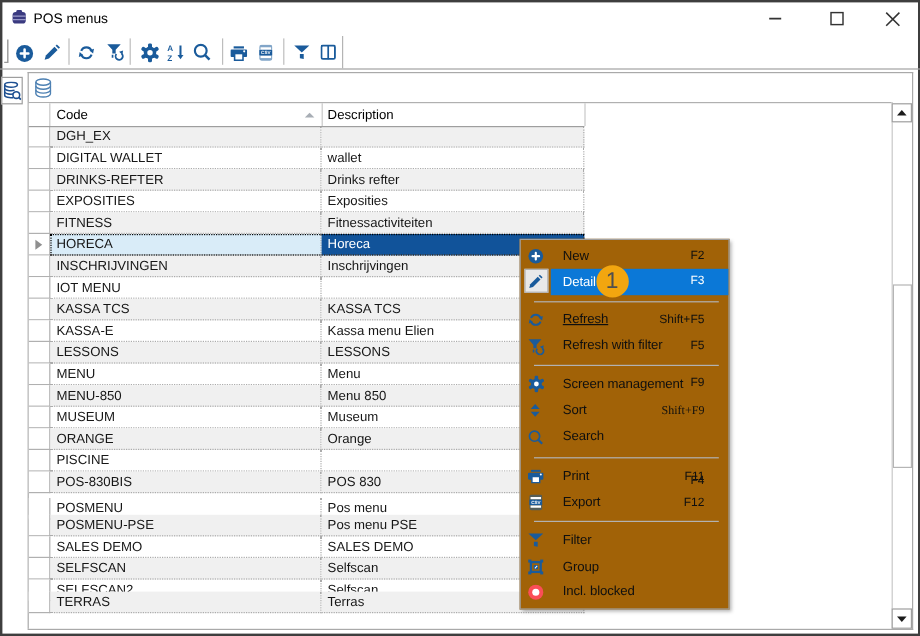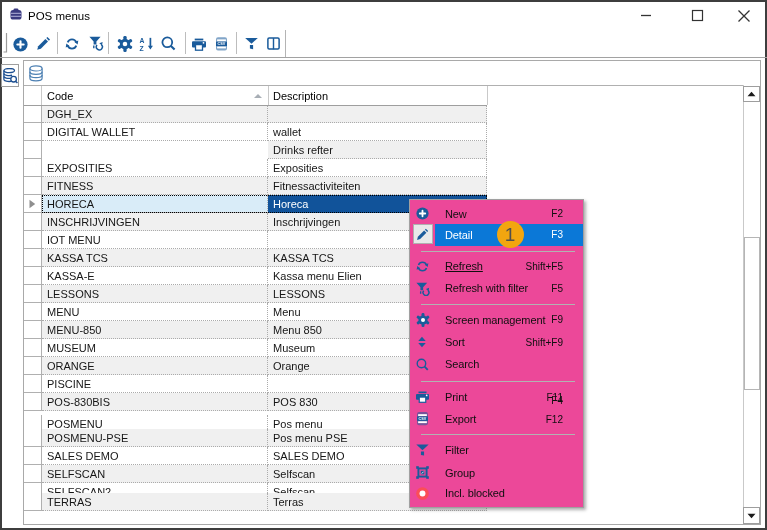--- a/index.html
+++ b/index.html
@@ -8,21 +8,21 @@
 .th{font-size:11px;color:#000}
 .sep{width:1px;top:32px;height:22px;background:#bdbdbd}
 .gl{background:#a9a9a9}
 .row{left:24px;width:463px;height:36px}
 .cell{position:absolute;top:0;height:18px;font-size:11px;color:#161616;display:flex;align-items:center;white-space:nowrap}
 .ind{left:0;width:18px;height:18px;border-right:1px solid #b0b0b0;border-bottom:1px solid #b0b0b0;background:#fff}
 .c1{left:18px;width:226px;padding-left:5px;border-right:1px dotted #ababab;border-bottom:1px dotted #ababab}
 .c2{left:244px;width:219px;padding-left:5px;border-right:1px dotted #ababab;border-bottom:1px dotted #ababab}
 .alt .c1,.alt .c2{background:#f0f0f0}
 .sbtn{border:1px solid #9e9e9e;background:#fff}
-#menu{left:409px;top:199px;width:175px;height:309px;background:#ec4899;border:1px solid #a0a0a0;box-shadow:2px 2px 3px rgba(80,80,80,0.45)}
+#menu{left:433px;top:199px;width:175px;height:309px;background:#a16207;border:1px solid #a0a0a0;box-shadow:2px 2px 3px rgba(80,80,80,0.45)}
 .mtxt{position:absolute;left:35px;height:21px;display:flex;align-items:center;font-size:11px;letter-spacing:-0.1px;color:#0f0f0f;white-space:nowrap}
 .msc{position:absolute;right:20px;height:21px;display:flex;align-items:center;font-size:10px;color:#0f0f0f}
 .msep{position:absolute;left:11px;width:154px;height:1px;background:#b2b2b2}
 </style></head><body>
 <div class="abs" id="win"></div>
 <svg class="abs" style="left:10px;top:8px" width="12" height="13" viewBox="0 0 12 13">
     <rect x="0.5" y="2.0" width="11" height="9.6" rx="2.6" fill="#3a3a80"></rect>
     <rect x="3.6" y="0.4" width="4.8" height="2.4" rx="1.2" fill="#3a3a80"></rect>
     <path d="M0.5 5.4 h11 M0.5 8.4 h11" stroke="#9a9ac8" stroke-width="1.1"></path>
   </svg>
@@ -134,20 +134,21 @@
 <div class="cell c1">DGH_EX</div>
 <div class="cell c2"></div>
 </div>
 <div class="row abs" style="top:123px">
 <div class="cell ind"></div>
 <div class="cell c1">DIGITAL WALLET</div>
 <div class="cell c2">wallet</div>
 </div>
 <div class="row abs alt" style="top:141px">
 <div class="cell ind"></div>
+<div class="cell c1">DRINKS-REFTER</div>
 <div class="cell c2">Drinks refter</div>
 </div>
 <div class="row abs" style="top:159px">
 <div class="cell ind"></div>
 <div class="cell c1">EXPOSITIES</div>
 <div class="cell c2">Exposities</div>
 </div>
 <div class="row abs alt" style="top:177px">
 <div class="cell ind"></div>
 <div class="cell c1">FITNESS</div>
@@ -296,21 +297,21 @@
       <rect x="6.1" y="0" width="3.2" height="4.4" rx="1.3" fill="#1a5b9b" transform="rotate(0 7.7 7.7)"></rect>
       <rect x="6.1" y="0" width="3.2" height="4.4" rx="1.3" fill="#1a5b9b" transform="rotate(60 7.7 7.7)"></rect>
       <rect x="6.1" y="0" width="3.2" height="4.4" rx="1.3" fill="#1a5b9b" transform="rotate(120 7.7 7.7)"></rect>
       <rect x="6.1" y="0" width="3.2" height="4.4" rx="1.3" fill="#1a5b9b" transform="rotate(180 7.7 7.7)"></rect>
       <rect x="6.1" y="0" width="3.2" height="4.4" rx="1.3" fill="#1a5b9b" transform="rotate(240 7.7 7.7)"></rect>
       <rect x="6.1" y="0" width="3.2" height="4.4" rx="1.3" fill="#1a5b9b" transform="rotate(300 7.7 7.7)"></rect>
       <circle cx="7.7" cy="7.7" r="5.0" fill="#1a5b9b"></circle>
       <circle cx="7.7" cy="7.7" r="2.2" fill="#fff"></circle>
     </svg>
 <div class="mtxt" style="top:131.5px;">Sort</div>
-    <div class="msc" style="top:131.5px;">Shift+F9</div>
+    <div class="msc" style="top:131.5px;font-family:Liberation Serif, serif;">Shift+F9</div>
     <svg class="abs" style="left:6px;top:135.5px" width="12" height="12" viewBox="0 0 13 13.2">
       <path d="M6.5 0.8 L10.6 5.4 L2.4 5.4 Z" fill="#1a5b9b"></path>
       <path d="M2.4 7.8 L10.6 7.8 L6.5 12.4 Z" fill="#1a5b9b"></path>
     </svg>
 <div class="mtxt" style="top:153.5px;">Search</div>
     <div class="msc" style="top:153.5px;margin-top:36px;">F4</div>
     <svg class="abs" style="left:5.5px;top:157.5px" width="13" height="13" viewBox="0 0 15 15">
       <circle cx="6.3" cy="6.3" r="4.9" fill="none" stroke="#1a5b9b" stroke-width="1.6"></circle>
       <path d="M9.9 9.9 L13.6 13.6" stroke="#1a5b9b" stroke-width="2.1"></path>
     </svg>

